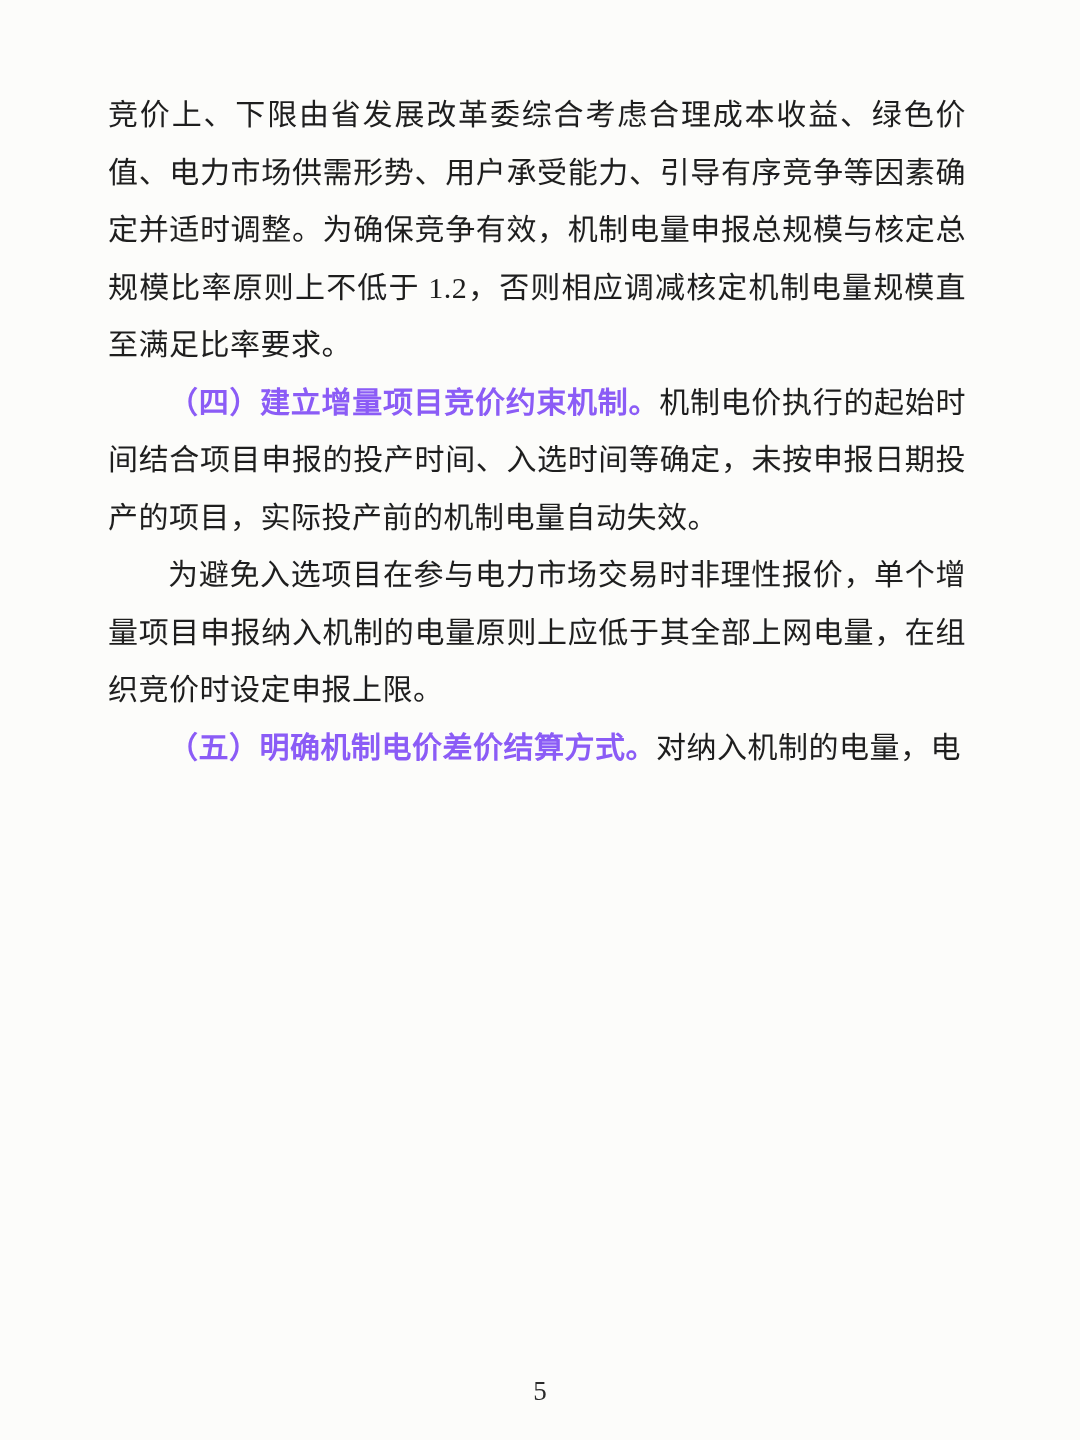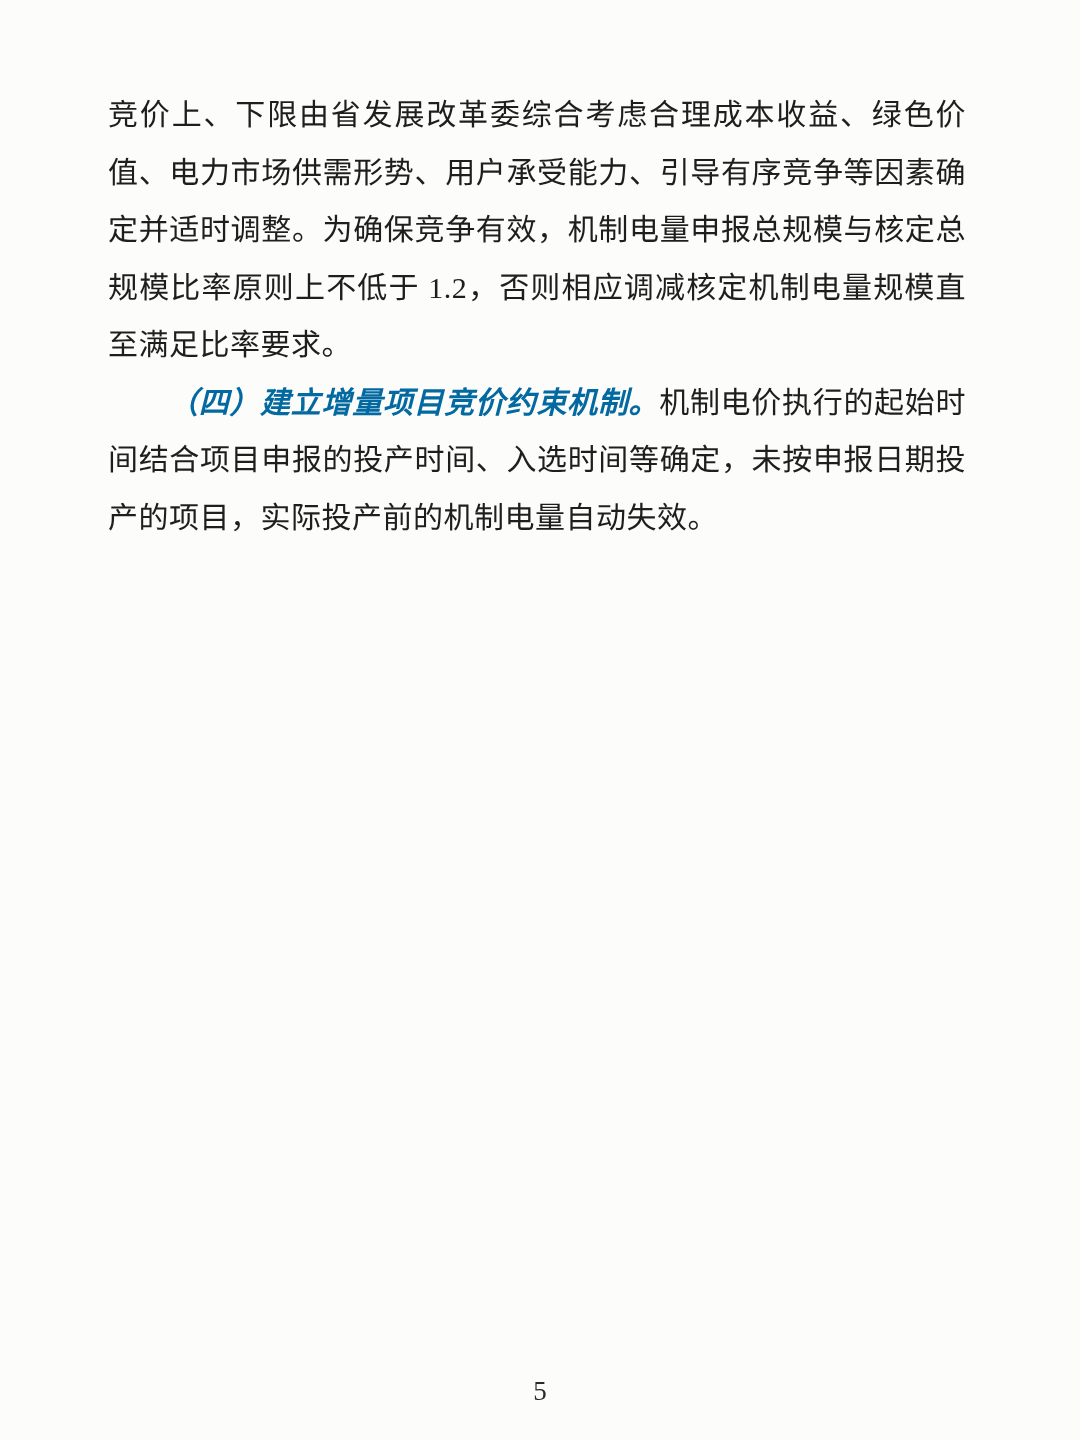--- a/index.html
+++ b/index.html
@@ -31,22 +31,21 @@
   }
   .doc-body p {
     margin: 0;
     padding: 0;
   }
   .doc-body p.indent {
     text-indent: 2em;
   }
   .seg-bold {
     font-weight: bold;
-    color: #0369a1;
-    font-style: italic;
+    color: #8b5cf6;
   }
   .seg-regular {
     font-weight: normal;
   }
   .page-footer {
     position: absolute;
     left: 0;
     width: 1080px;
     top: 1376px;
     text-align: center;
@@ -55,15 +54,17 @@
     letter-spacing: 0;
   }
 </style>
 </head>
 <body>
 
 <main class="page">
   <div class="doc-body" id="doc-body">
       <p><span class="seg-regular">竞价上、下限由省发展改革委综合考虑合理成本收益、绿色价值、电力市场供需形势、用户承受能力、引导有序竞争等因素确定并适时调整。为确保竞争有效，机制电量申报总规模与核定总规模比率原则上不低于 1.2，否则相应调减核定机制电量规模直至满足比率要求。</span></p>
       <p class="indent"><span class="seg-bold">（四）建立增量项目竞价约束机制。</span><span class="seg-regular">机制电价执行的起始时间结合项目申报的投产时间、入选时间等确定，未按申报日期投产的项目，实际投产前的机制电量自动失效。</span></p>
+      <p class="indent"><span class="seg-regular">为避免入选项目在参与电力市场交易时非理性报价，单个增量项目申报纳入机制的电量原则上应低于其全部上网电量，在组织竞价时设定申报上限。</span></p>
+      <p class="indent"><span class="seg-bold">（五）明确机制电价差价结算方式。</span><span class="seg-regular">对纳入机制的电量，电</span></p>
     </div>
   <div class="page-footer">5</div>
 </main>
 
 </body></html>

